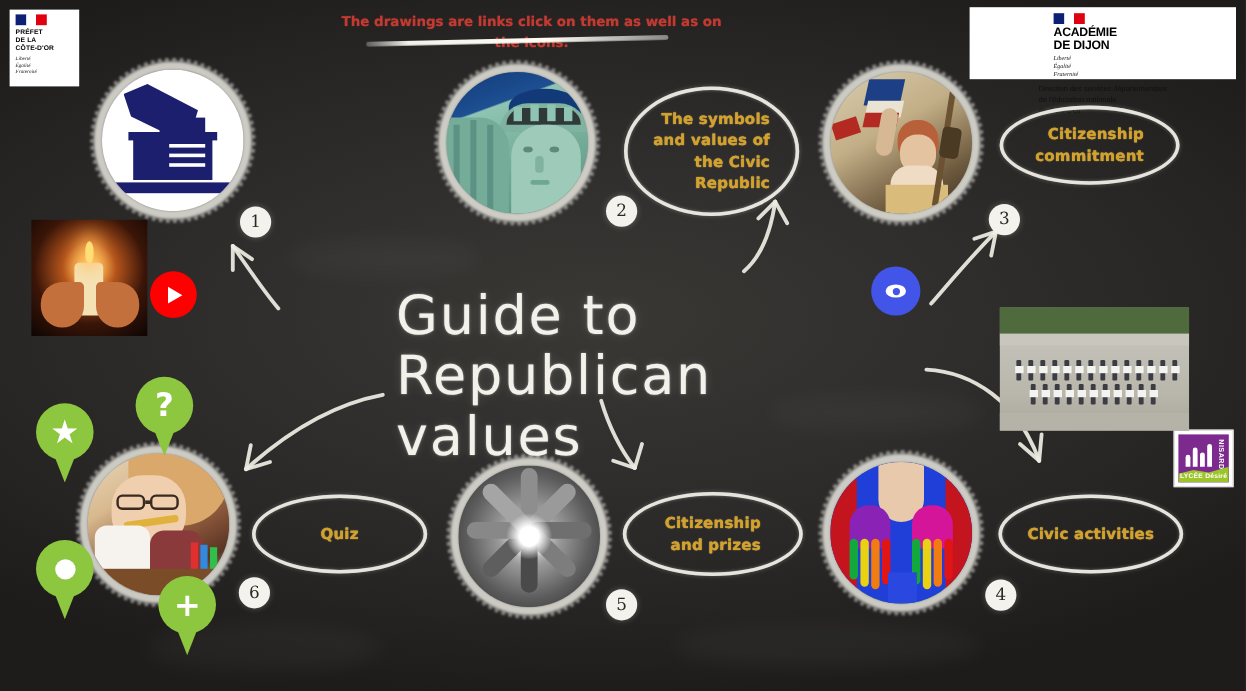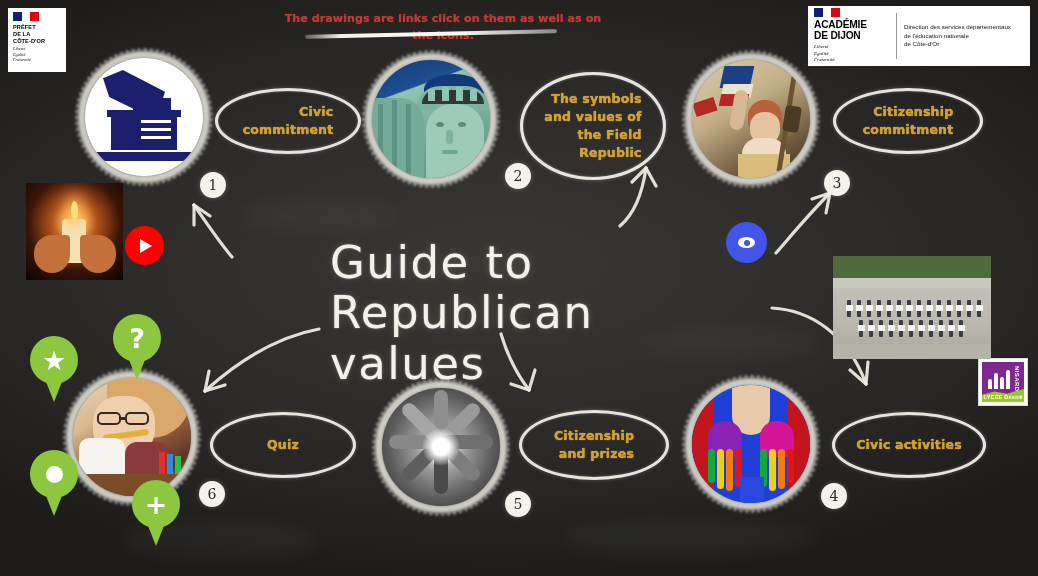--- a/index.html
+++ b/index.html
@@ -13,21 +13,21 @@
     background:
       radial-gradient(ellipse 70% 55% at 48% 46%, #3a3835 0%, #302e2c 42%, #262523 75%, #1d1c1b 100%),
       repeating-linear-gradient(102deg, rgba(255,255,255,0.016) 0px, rgba(255,255,255,0.016) 1px, rgba(0,0,0,0) 1px, rgba(0,0,0,0) 5px),
       repeating-linear-gradient(7deg, rgba(255,255,255,0.012) 0px, rgba(255,255,255,0.012) 1px, rgba(0,0,0,0) 1px, rgba(0,0,0,0) 9px),
       #2e2c2a;
   }
   
   .smudge { position:absolute; border-radius:50%; background:rgba(255,255,255,0.035); filter:blur(9px); pointer-events:none; }
 
   
-  .logo-box { position:absolute; background:#fff; display:flex; align-items:stretch; }
+  .logo-box { position:absolute; background:#fff; display:flex; align-items:stretch;flex-direction:column; }
   #logo-prefet { left:8px; top:8px; width:58px; height:64px; flex-direction:column;
                  padding:4px 4px 3px 5px; }
   .fr-flag { width:26px; height:9px; display:flex; margin-bottom:3px; }
   .fr-flag i { flex:1; display:block; }
   .fr-b { background:#0c2074; } .fr-w { background:#fff; } .fr-r { background:#e1000f; }
   #logo-prefet .l1 { font-size:5.6px; font-weight:bold; line-height:1.22; color:#000; letter-spacing:.1px; }
   #logo-prefet .l2 { font-family:"Liberation Serif", serif; font-style:italic; font-size:4.3px;
                      line-height:1.28; color:#111; margin-top:2px; }
 
   #logo-academie { right:8px; top:6px; width:222px; height:60px; align-items:center; padding:5px 6px; }
@@ -279,23 +279,20 @@
           <div class="ln" style="left:56px;top:70px;width:30px;"></div>
           <div class="ln" style="left:56px;top:78px;width:30px;"></div>
           <div class="check">
             <i style="left:0;top:10px;width:9px;height:3.4px;transform:rotate(48deg);"></i>
             <i style="left:5px;top:5px;width:15px;height:3.4px;transform:rotate(-58deg);"></i>
           </div>
           <div class="base"></div>
         </div>
       </div>
     </div>
-  </div>
-  <div class="bubble" style="left:215px;top:88px;width:146px;height:66px;">
-    <span><span>Civic</span><br><span>commitment</span></span>
   </div>
   <div class="num" style="left:200px;top:172px;">1</div>
 
   <div class="node" style="left:372px;top:60px;">
     <div class="ring2"></div>
     <div class="ring"></div>
     <div class="pic">
       <div class="ph ph-liberty">
         <div class="dtl" style="left:52px;top:14px;width:60px;height:30px;background:#123a78;border-radius:50% 50% 0 0;"></div>
         <div class="dtl" style="left:44px;top:26px;width:74px;height:24px;background:#7fb3a0;border-radius:40px 40px 0 0;"></div>
@@ -313,21 +310,21 @@
         <div class="dtl" style="left:6px;top:44px;width:5px;height:74px;background:#5d9184;"></div>
         <div class="dtl" style="left:20px;top:40px;width:5px;height:78px;background:#5d9184;"></div>
         <div class="dtl" style="left:34px;top:44px;width:5px;height:74px;background:#5d9184;"></div>
       </div>
     </div>
   </div>
   <div class="bubble" style="left:520px;top:72px;width:146px;height:108px;">
     <span>
       <span>The symbols</span><br>
       <span>and values of</span><br>
-      <span>the Field</span><br>
+      <span>the Civic</span><br>
       <span>Republic</span>
     </span>
   </div>
   <div class="num" style="left:505px;top:163px;">2</div>
 
   <div class="node" style="left:692px;top:60px;">
     <div class="ring2"></div>
     <div class="ring"></div>
     <div class="pic">
       <div class="ph ph-marianne">

